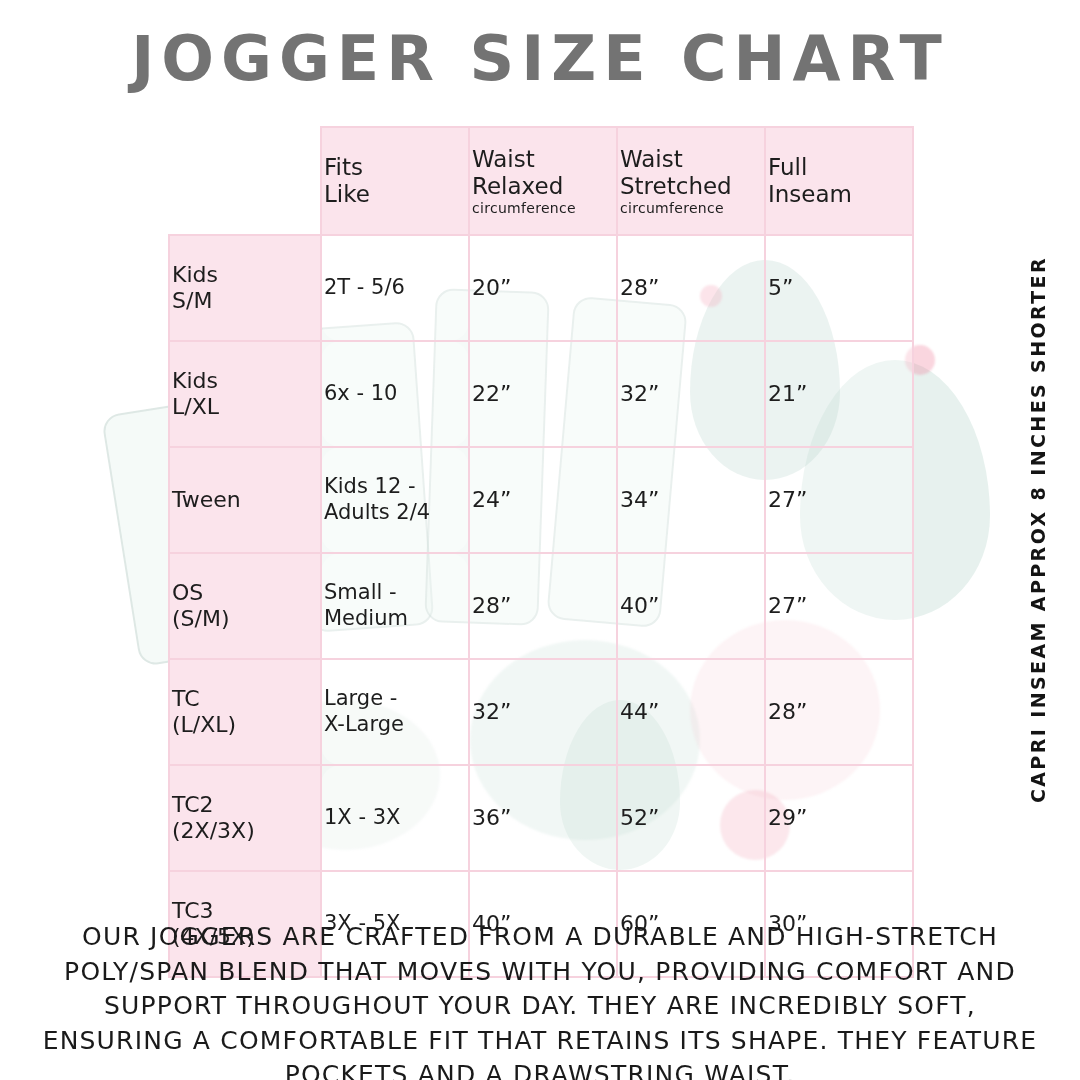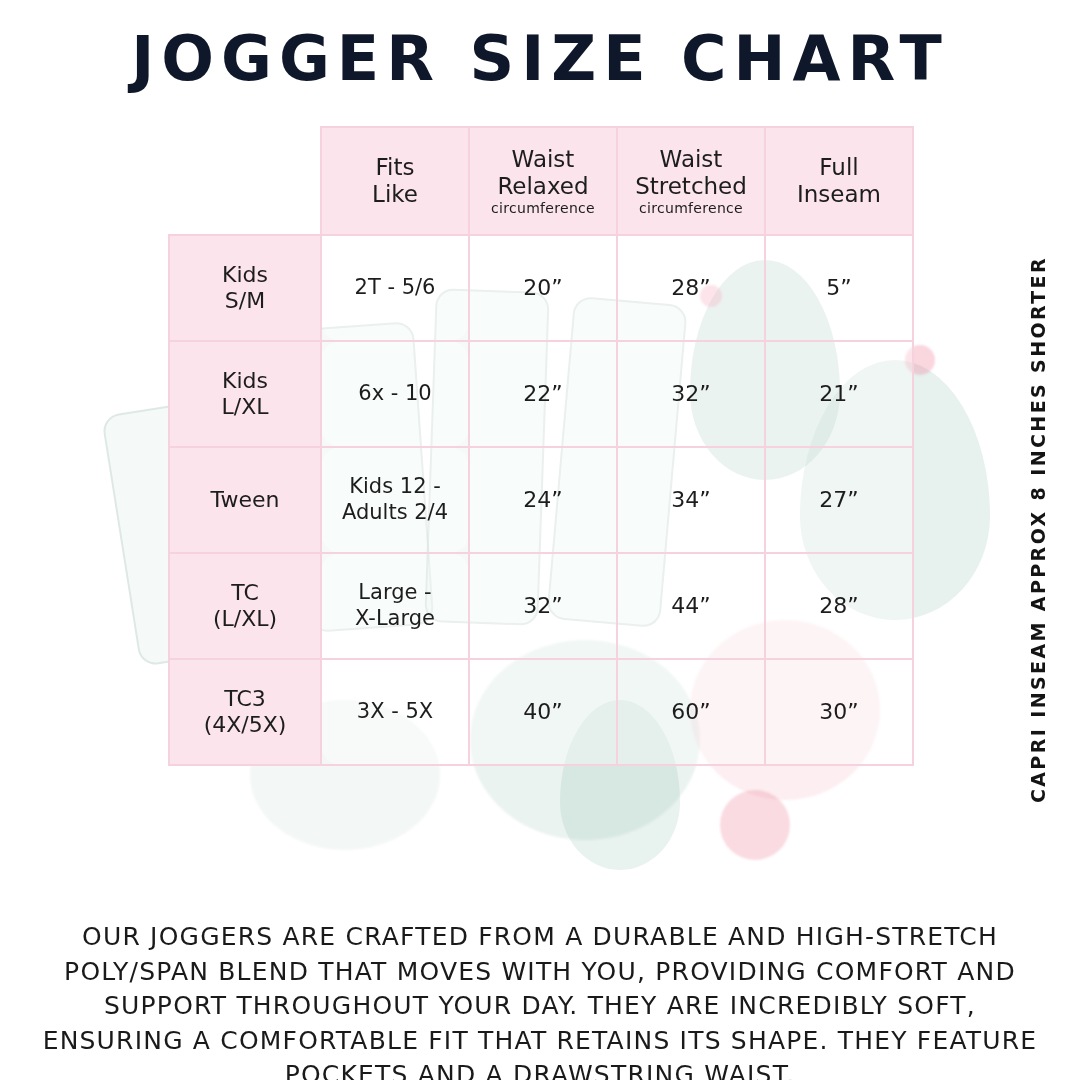--- a/index.html
+++ b/index.html
@@ -46,43 +46,43 @@
   .title {
     position: absolute;
     top: 22px;
     left: 0;
     width: 100%;
     text-align: center;
     font-family: "DejaVu Sans", sans-serif;
     font-size: 62px;
     font-weight: bold;
     letter-spacing: 7px;
-    color: #0f172a;
+    color: #737373;
     white-space: nowrap;
   }
 
   
   .chart-wrap {
     position: absolute;
     left: 168px;
     top: 126px;
     width: 744px;
   }
   table.size-chart {
     border-collapse: collapse;
     width: 744px;
     table-layout: fixed;
   }
   table.size-chart td, table.size-chart th {
     border: 2px solid #f6d2de;
-    text-align: center;
+    text-align: left;
     vertical-align: middle;
     color: #1d1d1d;
     font-family: "DejaVu Sans", sans-serif;
-    padding: 4px 16px;
+    padding: 4px 2px;
   }
   
   col.c0 { width: 152px; }
   col.c1 { width: 148px; }
   col.c2 { width: 148px; }
   col.c3 { width: 148px; }
   col.c4 { width: 148px; }
 
   .corner {
     border: none !important;
@@ -242,33 +242,59 @@
           <td class="wide2">
             <span>Kids 12 -</span><br>
             <span>Adults 2/4</span>
           </td>
           <td>24”</td>
           <td>34”</td>
           <td>27”</td>
         </tr>
         <tr>
           <th class="rowhead">
+            <span>OS</span><br>
+            <span>(S/M)</span>
+          </th>
+          <td class="wide2">
+            <span>Small -</span><br>
+            <span>Medium</span>
+          </td>
+          <td>28”</td>
+          <td>40”</td>
+          <td>27”</td>
+        </tr>
+        <tr>
+          <th class="rowhead">
             <span>TC</span><br>
             <span>(L/XL)</span>
           </th>
           <td class="wide2">
             <span>Large -</span><br>
             <span>X-Large</span>
           </td>
           <td>32”</td>
           <td>44”</td>
           <td>28”</td>
         </tr>
         <tr>
           <th class="rowhead">
+            <span>TC2</span><br>
+            <span>(2X/3X)</span>
+          </th>
+          <td class="wide2">
+            <span>1X - 3X</span>
+            <span></span>
+          </td>
+          <td>36”</td>
+          <td>52”</td>
+          <td>29”</td>
+        </tr>
+        <tr>
+          <th class="rowhead">
             <span>TC3</span><br>
             <span>(4X/5X)</span>
           </th>
           <td class="wide2">
             <span>3X - 5X</span>
             <span></span>
           </td>
           <td>40”</td>
           <td>60”</td>
           <td>30”</td>

